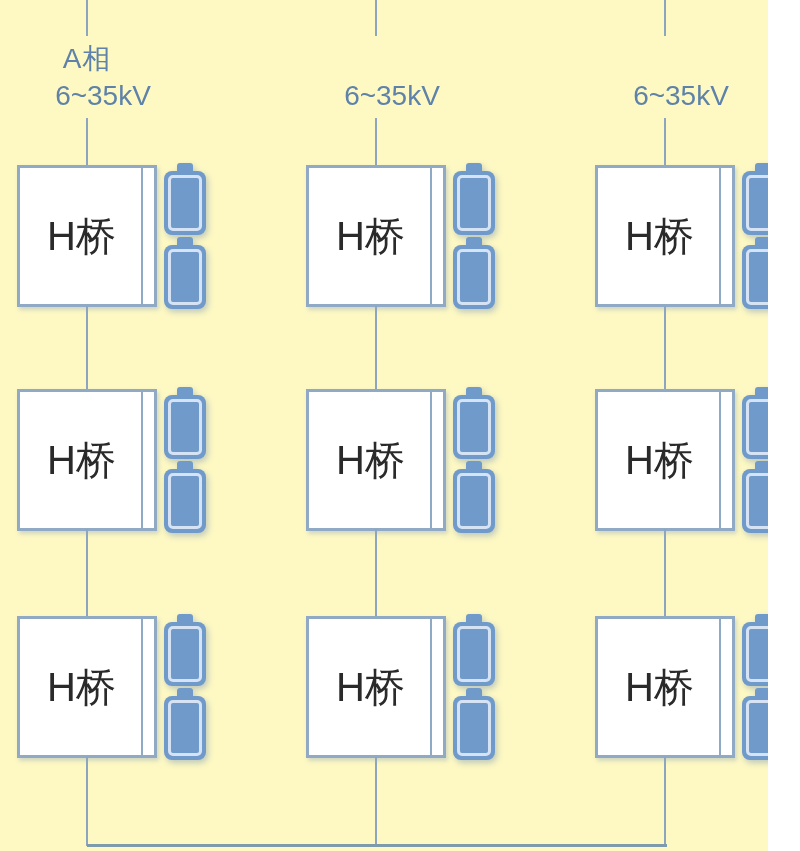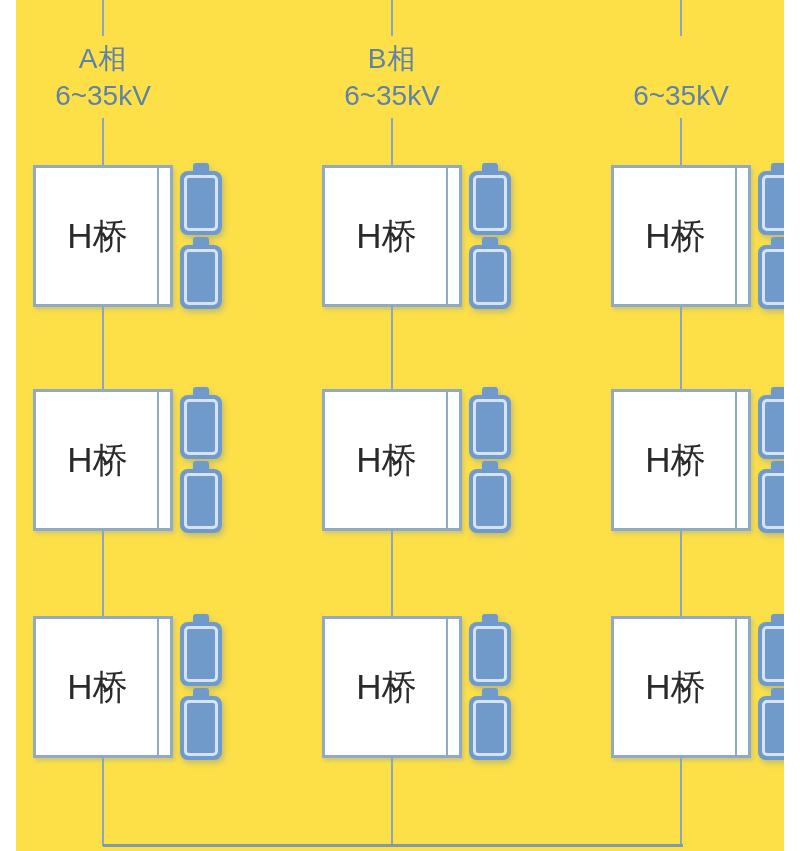--- a/index.html
+++ b/index.html
@@ -1,18 +1,18 @@
 <!DOCTYPE html>
 <html style="--line-color: #8ca6c2; --box-border-color: #90a9c5; --bus-color: #7e9bac; --battery-fill: #6f9aca; --battery-ring: #d5e3f4; --label-color: #5e82a9; --label-bold-color: #48709b; --module-text-color: #2a2a2a;"><head>
 <meta charset="utf-8">
 <style>
   html,body { margin:0; padding:0; background:#ffffff; }
   #canvas {
-    position:relative; width:768px; height:851px; background:#fde047;
-    font-family:"Liberation Sans", sans-serif; overflow:hidden;margin-left:16px;
+    position:relative; width:768px; height:851px; background:#fef9c3;
+    font-family:"Liberation Sans", sans-serif; overflow:hidden;
   }
   .phase-col { position:absolute; top:0; width:190px; height:851px; }
   .col-a { left:17px; }
   .col-b { left:306px; }
   .col-c { left:595px; }
 
   
   .vline {
     position:absolute; left:69px; width:2px;
     background:var(--line-color,#8ca6c2);
@@ -23,21 +23,21 @@
   .conn-2    { top:529px; height:88px; }
   .conn-3    { top:757px; height:89px; }
 
   .phase-name {
     position:absolute; top:42px; left:0; width:140px; height:34px;
     text-align:center; font-size:28px; line-height:34px;
     color:var(--label-color,#5e82a9); letter-spacing:1px;
   }
   .phase-name.bold { font-weight:bold; color:var(--label-bold-color,#48709b); }
   .phase-voltage {
-    position:absolute; top:80px; left:0; width:140px; height:32px;
+    position:absolute; top:80px; left:16px; width:140px; height:32px;
     text-align:center; font-size:28px; line-height:32px;
     color:var(--label-color,#5e82a9);
   }
 
   .cell { position:absolute; left:0; width:190px; height:142px; }
   .row-1 { top:165px; }
   .row-2 { top:389px; }
   .row-3 { top:616px; }
 
   .hbox {
@@ -46,21 +46,21 @@
     border:3px solid var(--box-border-color,#90a9c5);
     box-shadow:2px 3px 4px rgba(130,155,190,0.35);
   }
   .hbox-divider {
     position:absolute; top:0; bottom:0; right:11px; width:2px;
     background:var(--box-border-color,#90a9c5);
   }
   .hbox-label {
     position:absolute; left:0; top:0; width:123px; height:136px;
     display:flex; align-items:center; justify-content:center;
-    font-size:35px; color:var(--module-text-color,#2a2a2a);
+    font-size:40px; color:var(--module-text-color,#2a2a2a);
   }
 
   .battery-stack {
     position:absolute; left:147px; top:-2px; width:42px; height:146px;
     display:flex; flex-direction:column; gap:2px;
   }
   .battery { flex:1; display:flex; flex-direction:column;
     filter:drop-shadow(2px 3px 3px rgba(110,140,180,0.45)); }
   .battery-tab {
     width:16px; height:8px; margin:0 auto;
@@ -154,21 +154,20 @@
               <div class="battery-core"></div>
             </div>
           </div>
       </div>
     </div>
     <div class="vline conn-3"></div>
   </div>
 
   <div class="phase-col col-b">
     <div class="vline stub-top"></div>
-    <div class="phase-name">B相</div>
     <div class="phase-voltage">6~35kV</div>
     <div class="vline pre-line"></div>
 
     <div class="cell row-1">
       <div class="hbox">
         <div class="hbox-divider"></div>
         <div class="hbox-label">H桥</div>
       </div>
       <div class="battery-stack">
         <div class="battery">

